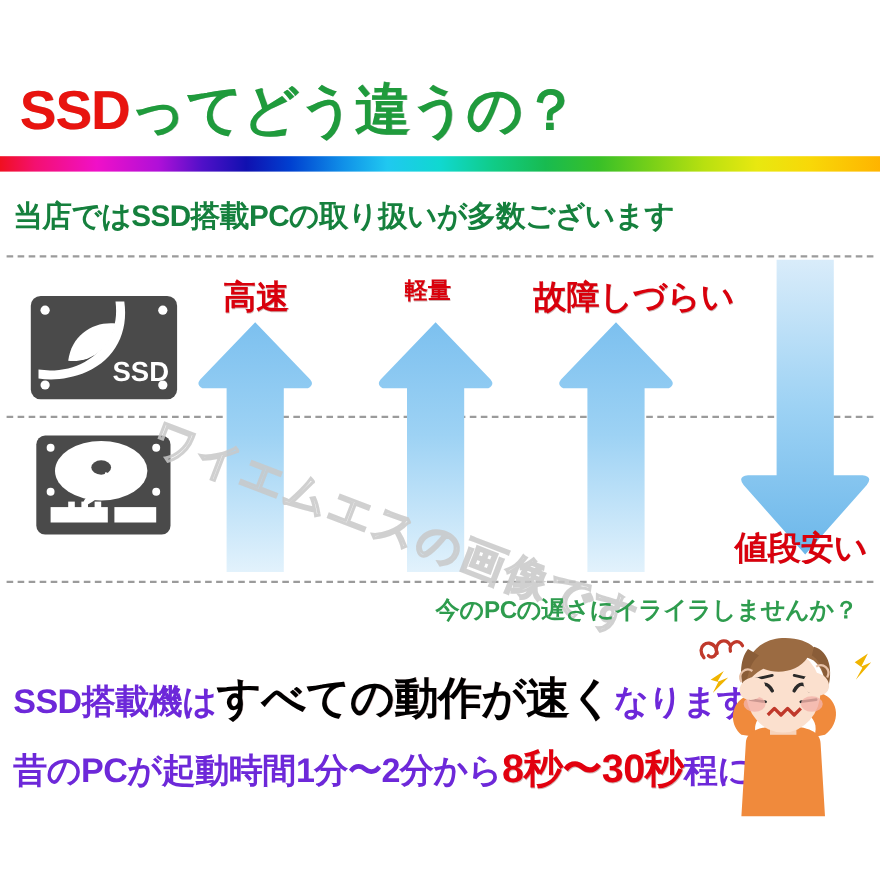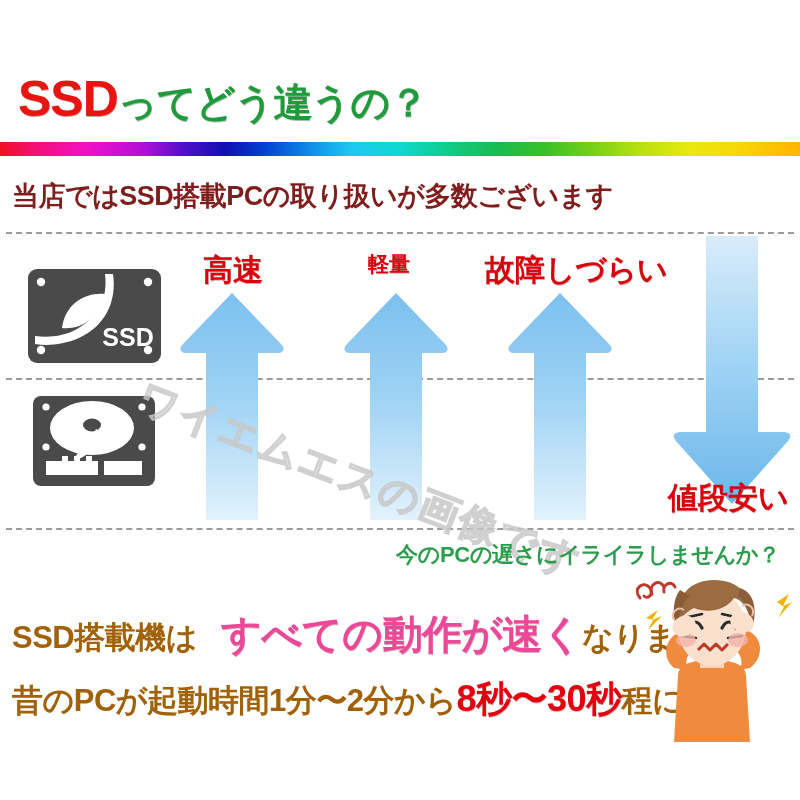--- a/index.html
+++ b/index.html
@@ -20,40 +20,40 @@
   }
   .title .ssd {
     color:#e8140f;
     font-family:"Liberation Sans", sans-serif;
     font-weight:bold;
     font-size:50px;
     text-shadow:0.5px 0.5px 0 rgba(120,0,0,.35);
   }
   .title .rest {
     color:#1f9b3c;
-    font-size:39px;
+    font-size:51px;
     font-weight:bold;
     text-shadow:0.5px 0.5px 0 rgba(0,70,20,.35);
   }
 
   
   .rainbow {
     position:absolute; left:0; top:142px; width:800px; height:14px;
     background:linear-gradient(to right,
       #f01020 0%, #f41070 4%, #f010c8 11%, #b010d8 18%,
       #5010c8 23%, #1010b0 28%, #0040d0 33%, #1090e8 39%,
       #20c8f0 44%, #10d8d0 50%, #10cc88 56%, #18bb50 62%,
       #38c028 68%, #78d018 74%, #b8e010 80%, #e8e810 86%,
       #f8d808 92%, #ffb400 100%);
   }
 
   
   .subtitle {
     position:absolute; left:12px; top:178px;
-    font-size:27px; font-weight:bold; color:#7f1d1d;
+    font-size:27px; font-weight:bold; color:#15803d;
     white-space:nowrap; letter-spacing:-0.5px;
   }
 
   
   .dash {
     position:absolute; left:6px; width:788px; height:0;
     border-top:2px dashed #9b9b9b;
   }
   .dash.d1 { top:232px; }
   .dash.d2 { top:378px; }
@@ -93,22 +93,22 @@
     white-space:nowrap; letter-spacing:-0.3px;
   }
 
   
   .bline {
     position:absolute; white-space:nowrap; font-weight:bold;
     letter-spacing:-0.5px;
   }
   .bline1 { left:12px; top:607px; font-size:31px; }
   .bline2 { left:12px; top:675px; font-size:31px; }
-  .bk { color:#a16207; }
-  .rd { color:#ec4899; font-size:40px; text-shadow:0.5px 0.5px 0 rgba(100,0,0,.3);margin-left:24px; }
+  .bk { color:#6d28d9; }
+  .rd { color:#000000; font-size:40px; text-shadow:0.5px 0.5px 0 rgba(100,0,0,.3); }
   .rd2 { color:#e2000e; font-size:36px; text-shadow:0.5px 0.5px 0 rgba(100,0,0,.3); }
 
   
   .person { position:absolute; left:622px; top:570px; width:178px; height:185px; }
 
   
   .watermark {
     position:absolute; left:150px; top:370px;
     transform:rotate(21deg); transform-origin:left top;
     font-size:40px; font-weight:bold;

